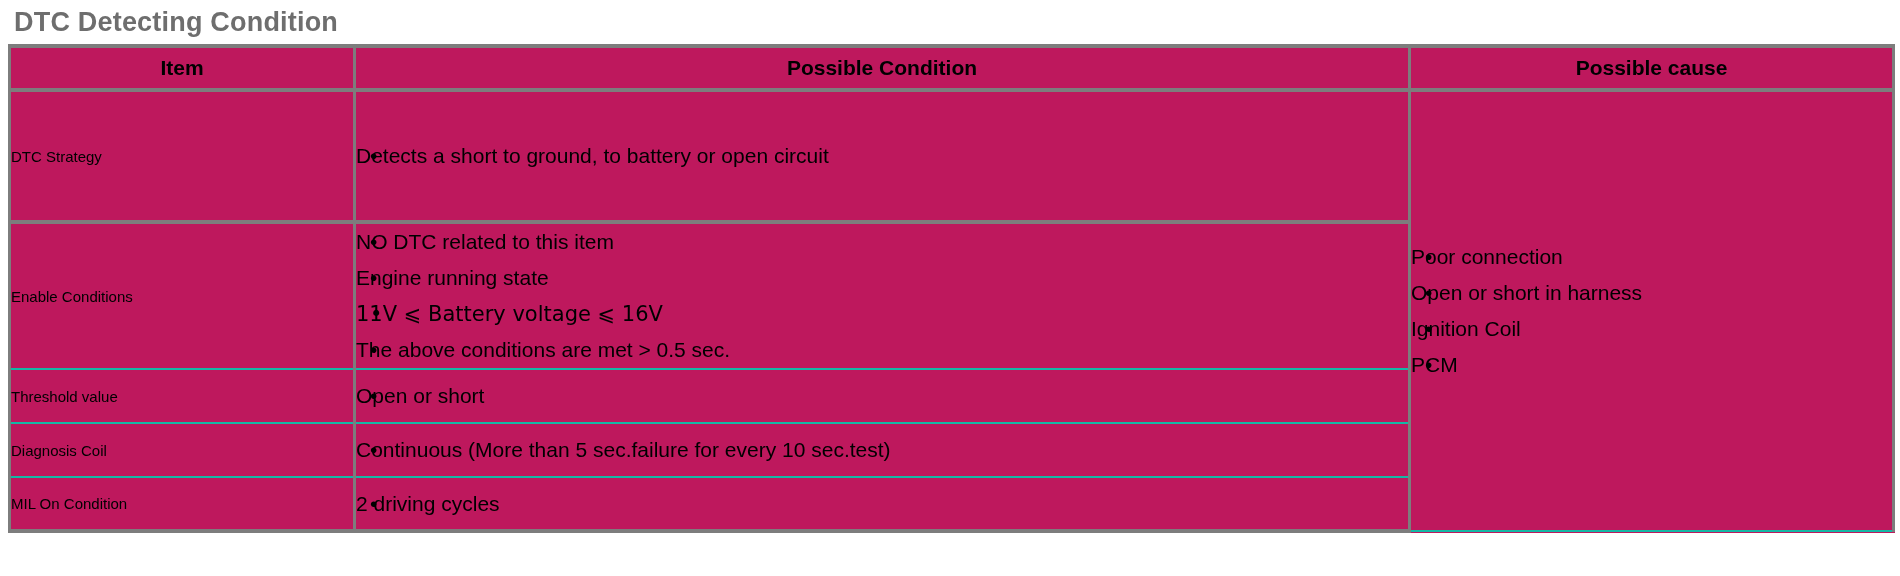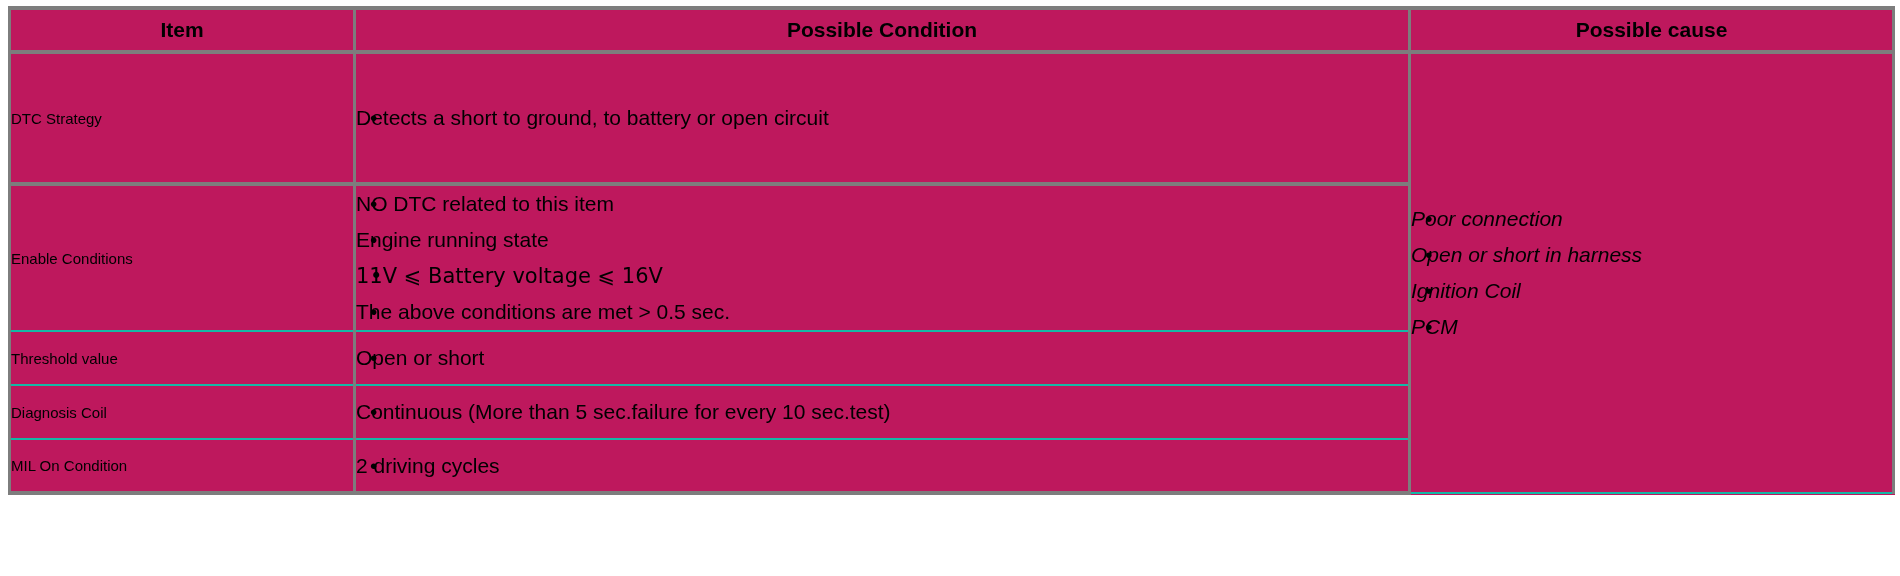--- a/index.html
+++ b/index.html
@@ -108,20 +108,21 @@
   .row-h-enable   { height: 146px; }
   .row-h-small    { height: 54px; }
 
   .le { font-family: "DejaVu Sans", sans-serif; }
 </style>
 </head>
 <body>
 
 <div class="page">
 
+  <div class="page-title">DTC Detecting Condition</div>
 
   <div class="table-wrap">
     <table class="dtc">
       <colgroup>
         <col class="col-item">
         <col class="col-cond">
         <col class="col-cause">
       </colgroup>
 
       <thead>
@@ -135,21 +136,21 @@
       <tbody>
 
         <tr class="row-h-strategy">
           <td class="item-cell bd-out-left bd-col bd-row-heavy">DTC Strategy</td>
           <td class="cond-cell bd-col bd-row-heavy">
             <ul class="bul cond-pad">
               <li>Detects a short to ground, to battery or open circuit</li>
             </ul>
           </td>
           <td class="cause-cell bd-out-right bd-row-light" rowspan="5">
-            <ul class="bul cause-pad" style="vertical-align: top; font-style: italic;">
+            <ul class="bul cause-pad" style="vertical-align: top;">
               <li>Poor connection</li>
               <li>Open or short in harness</li>
               <li>Ignition Coil</li>
               <li>PCM</li>
             </ul>
           </td>
         </tr>
 
         <tr class="row-h-enable">
           <td class="item-cell bd-out-left bd-col bd-row-light">Enable Conditions</td>

